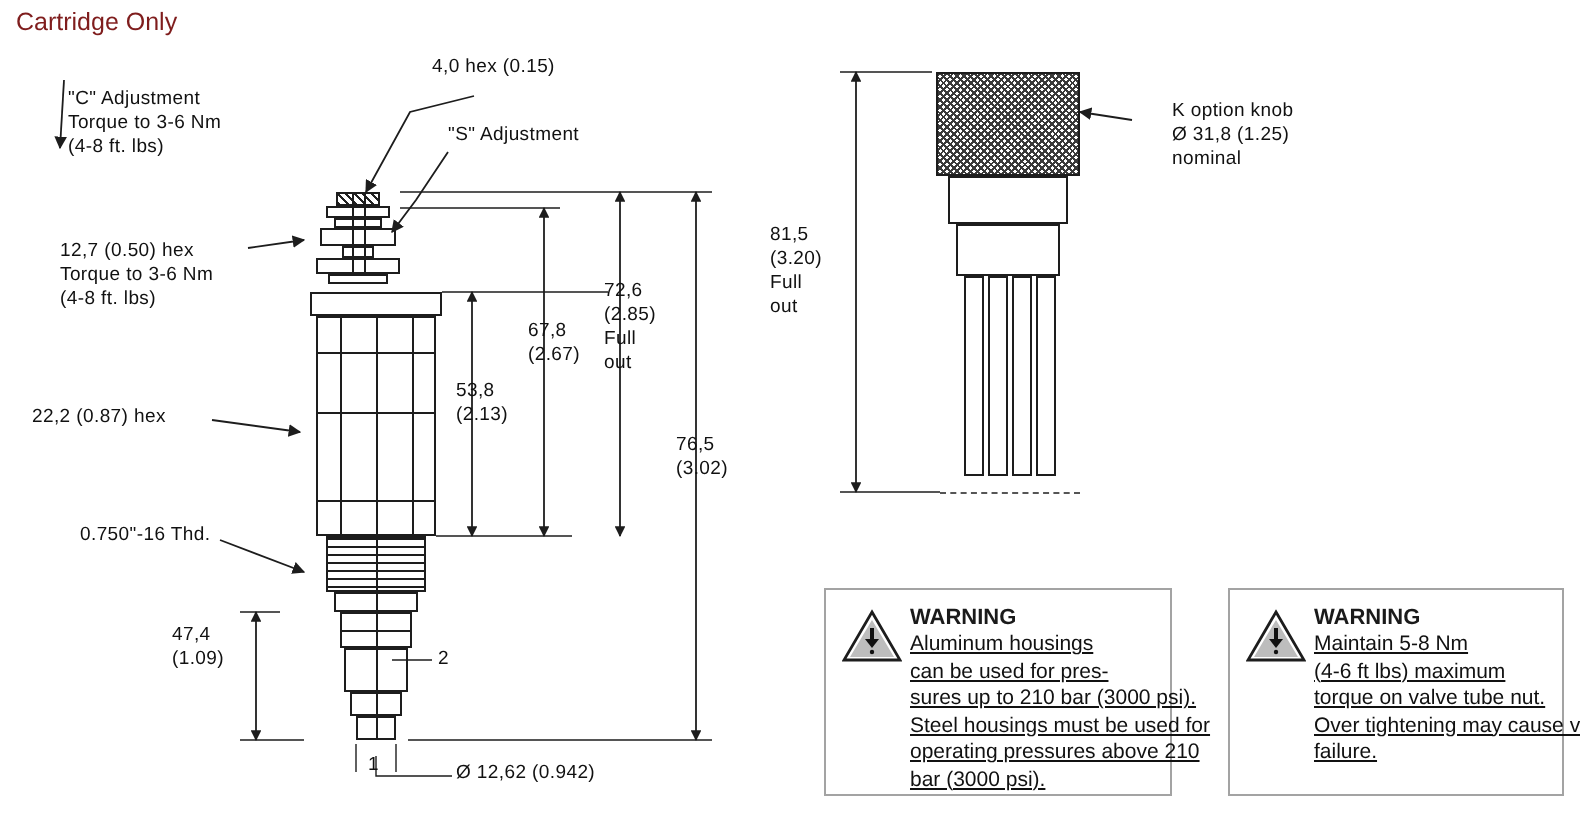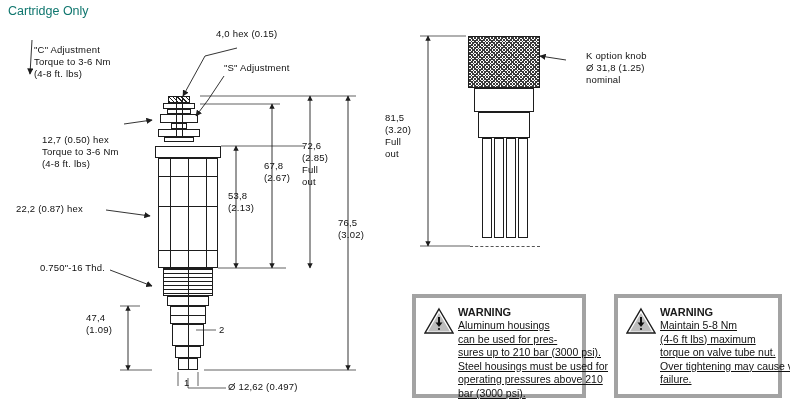--- a/index.html
+++ b/index.html
@@ -6,21 +6,21 @@
   body {
     width:790px; height:414px;
     background:#ffffff;
     font-family:"Liberation Sans", sans-serif;
     color:#1a1a1a;
     position:relative;
     overflow:hidden;
   }
   .abs { position:absolute; }
   .lbl { font-size:9.5px; line-height:12px; letter-spacing:0.2px; white-space:pre; color:#111; }
-  .title { font-size:12.5px; color:#0f766e; }
+  .title { font-size:12.5px; color:#7f1d1d; }
 
   
   .ln { position:absolute; background:#1d1d1d; }
   .hl { height:1px; }
   .vl { width:1px; }
   .dash-h { position:absolute; height:0; border-top:1px dashed #555; }
 
   
   .outline { position:absolute; border:1px solid #1d1d1d; box-sizing:border-box; background:#fff; }
   .hatch {
@@ -37,21 +37,21 @@
   }
   .thread {
     position:absolute; box-sizing:border-box; border:1px solid #1d1d1d;
     background:repeating-linear-gradient(to bottom,#1d1d1d 0 1px, rgba(255,255,255,0) 1px 4px), #fff;
   }
 
   
   svg.overlay { position:absolute; left:0; top:0; width:790px; height:414px; pointer-events:none; }
 
   
-  .warnbox { position:absolute; border:4px solid #a3a3a3; box-sizing:border-box; }
+  .warnbox { position:absolute; border:1px solid #a3a3a3; box-sizing:border-box; }
   .warn-inner { position:relative; width:100%; height:100%; padding:8px 8px 8px 8px; box-sizing:border-box; display:flex; }
   .tri-wrap { width:34px; flex:0 0 34px; padding-top:1px; }
   .warn-text { font-size:10.5px; line-height:13.5px; white-space:pre; color:#111;text-decoration:underline; }
   .warn-head { font-size:11px; font-weight:bold; margin-bottom:1px; }
 </style>
 </head>
 <body>
 
 <div class="abs title" style="left:8px; top:4px;">Cartridge Only</div>
 
@@ -152,21 +152,21 @@
 </svg>
 
 <div class="abs lbl" style="left:34px; top:44px;">"C" Adjustment
 Torque to 3-6 Nm
 (4-8 ft. lbs)</div>
 
 <div class="abs lbl" style="left:216px; top:28px;">4,0 hex (0.15)</div>
 
 <div class="abs lbl" style="left:224px; top:62px;">"S" Adjustment</div>
 
-<div class="abs lbl" style="left:30px; top:134px;margin-left:12px;">12,7 (0.50) hex
+<div class="abs lbl" style="left:30px; top:120px;">12,7 (0.50) hex
 Torque to 3-6 Nm
 (4-8 ft. lbs)</div>
 
 <div class="abs lbl" style="left:16px; top:203px;">22,2 (0.87) hex</div>
 
 <div class="abs lbl" style="left:40px; top:262px;">0.750"-16 Thd.</div>
 
 <div class="abs lbl" style="left:86px; top:312px;">47,4
 (1.09)</div>
 
@@ -177,21 +177,21 @@
 (2.67)</div>
 
 <div class="abs lbl" style="left:302px; top:140px;">72,6
 (2.85)
 Full
 out</div>
 
 <div class="abs lbl" style="left:338px; top:217px;">76,5
 (3.02)</div>
 
-<div class="abs lbl" style="left:228px; top:381px;">Ø 12,62 (0.497)</div>
+<div class="abs lbl" style="left:228px; top:381px;">Ø 12,62 (0.942)</div>
 
 <div class="abs lbl" style="left:219px; top:324px;">2</div>
 
 <div class="abs lbl" style="left:184px; top:377px;">1</div>
 
 <div class="abs lbl" style="left:586px; top:50px;">K option knob
 Ø 31,8 (1.25)
 nominal</div>
 
 <div class="abs lbl" style="left:385px; top:112px;">81,5

